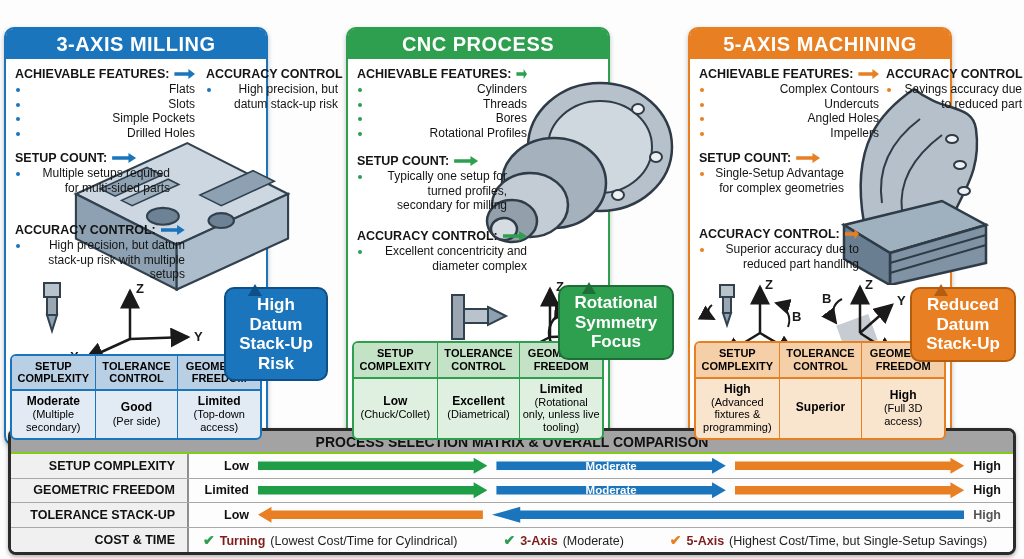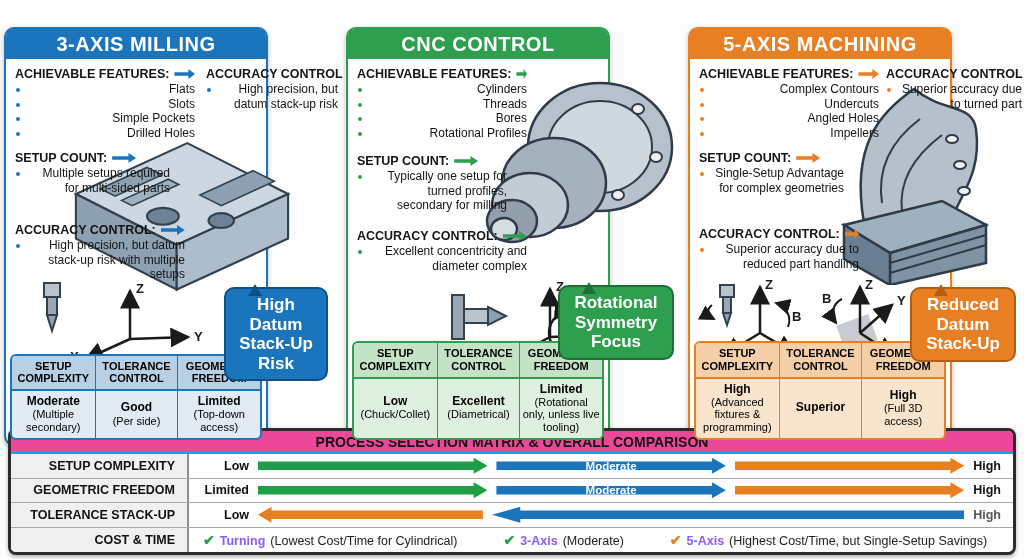--- a/index.html
+++ b/index.html
@@ -42,21 +42,21 @@
   .ptable .vcell { font-size:11.5px; text-align:center; padding:4px 2px 5px; line-height:1.12;
                    display:flex; flex-direction:column; justify-content:center; }
   .ptable .hcell + .hcell, .ptable .vcell + .vcell { border-left:1.5px solid var(--acc); }
   .ptable .main { font-weight:bold; font-size:12px; }
   .ptable .sub  { font-size:11px; }
 
   
   #matrix { position:absolute; left:8px; top:428px; width:1008px; height:127px; background:#ffffff;
             border:3px solid #2b2b2b; border-radius:8px; overflow:hidden; box-shadow:0 2px 4px rgba(0,0,0,.3); }
   .m-title { height:23px; line-height:23px; text-align:center; font-weight:bold; font-size:14px;
-             color:#111; background:#ec4899; border-bottom:2px solid #0ea5e9; }
+             color:#111; background:#a3a3a3; border-bottom:2px solid #84cc16; }
   .m-row { display:flex; height:24.5px; border-bottom:1.5px solid #a8a8a8; background:#fdfdfd; }
   .m-row:last-child { border-bottom:none; }
   .m-label { width:178px; background:#f0f0f0; border-right:2px solid #8f8f8f; font-weight:bold; font-size:12.5px;
              color:#111; display:flex; align-items:center; justify-content:flex-end; padding-right:12px; white-space:nowrap; }
   .m-body { flex:1; display:flex; align-items:center; padding:0 12px 0 14px; gap:9px; }
   .m-start { font-weight:bold; font-size:12.5px; min-width:46px; text-align:right; color:#111; }
   .m-end   { font-weight:bold; font-size:12.5px; color:#111; }
   .m-end.dim { color:#555; }
   .arr { height:16px; flex:1; }
   .arr-r { clip-path:polygon(0 24%,94% 24%,94% 0,100% 50%,94% 100%,94% 76%,0 76%); }
@@ -65,21 +65,21 @@
   .arr.blue   { background:#1b75bc; display:flex; align-items:center; justify-content:center;
                 color:#fff; font-weight:bold; font-size:11.5px; }
   .arr.orange { background:#e87f22; }
   .arr.wide   { flex:2.1; }
   .cost-body { gap:0; }
   .check-item { display:flex; align-items:baseline; gap:5px; font-size:12.5px; white-space:nowrap; }
   .check-item + .check-item { margin-left:46px; }
   .check { font-weight:bold; font-size:14px; }
   .check.green  { color:#2e9e4f; }
   .check.orange { color:#e87f22; }
-  .cname { font-weight:bold; color:#8b5cf6; }
+  .cname { font-weight:bold; color:#7f1d1d; }
   .cnote { color:#222; }
 </style>
 </head>
 <body>
 
 <div id="stage">
 
   <section class="panel blue">
     <div class="panel-header">3-AXIS MILLING</div>
     <div class="pbody">
@@ -168,21 +168,21 @@
         </div>
         <div class="vcell">
           <span class="main">Limited</span>
           <span class="sub">(Top-down access)</span>
         </div>
       </div>
     </div>
   </section>
 
   <section class="panel green">
-    <div class="panel-header">CNC CONTROL</div>
+    <div class="panel-header">CNC PROCESS</div>
     <div class="pbody">
 
       <svg class="illus" style="left:84px; top:6px;" width="248" height="212" viewBox="0 0 248 212">
         <ellipse cx="168" cy="82" rx="72" ry="64" fill="#b6c1cb" stroke="#2f3b46" stroke-width="2.5"></ellipse>
         <ellipse cx="168" cy="82" rx="52" ry="46" fill="#cfd7df" stroke="#2f3b46" stroke-width="2"></ellipse>
         <ellipse cx="206" cy="44" rx="6" ry="5" fill="#eef1f4" stroke="#2f3b46" stroke-width="2"></ellipse>
         <ellipse cx="224" cy="92" rx="6" ry="5" fill="#eef1f4" stroke="#2f3b46" stroke-width="2"></ellipse>
         <ellipse cx="186" cy="130" rx="6" ry="5" fill="#eef1f4" stroke="#2f3b46" stroke-width="2"></ellipse>
         <ellipse cx="122" cy="118" rx="52" ry="45" fill="#a5b1bc" stroke="#2f3b46" stroke-width="2.5"></ellipse>
         <ellipse cx="98" cy="140" rx="38" ry="32" fill="#c3ccd4" stroke="#2f3b46" stroke-width="2.5"></ellipse>
@@ -291,21 +291,21 @@
           <li>Complex Contours</li>
           <li>Undercuts</li>
           <li>Angled Holes</li>
           <li>Impellers</li>
         </ul>
       </div>
 
       <div class="tblock" style="left:196px; top:8px; width:136px;">
         <div class="sec-h">ACCURACY CONTROL</div>
         <ul class="bullets">
-          <li>Superior accuracy due to turned part</li>
+          <li>Savings accuracy due to reduced part</li>
         </ul>
       </div>
 
       <div class="tblock" style="left:9px; top:92px; width:145px;">
         <div class="sec-h">
           <span>SETUP COUNT:</span>
           <span class="harrow"></span>
         </div>
         <ul class="bullets">
           <li>Single-Setup Advantage for complex geometries</li>

